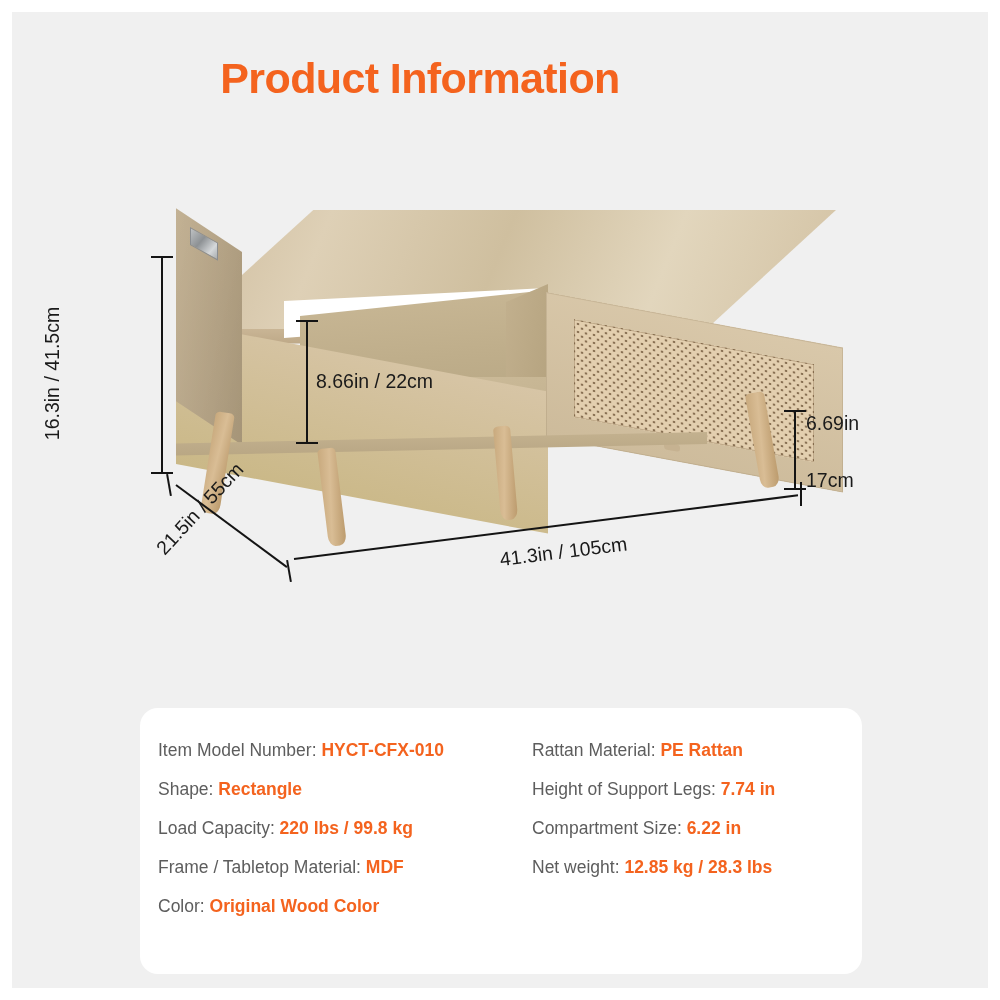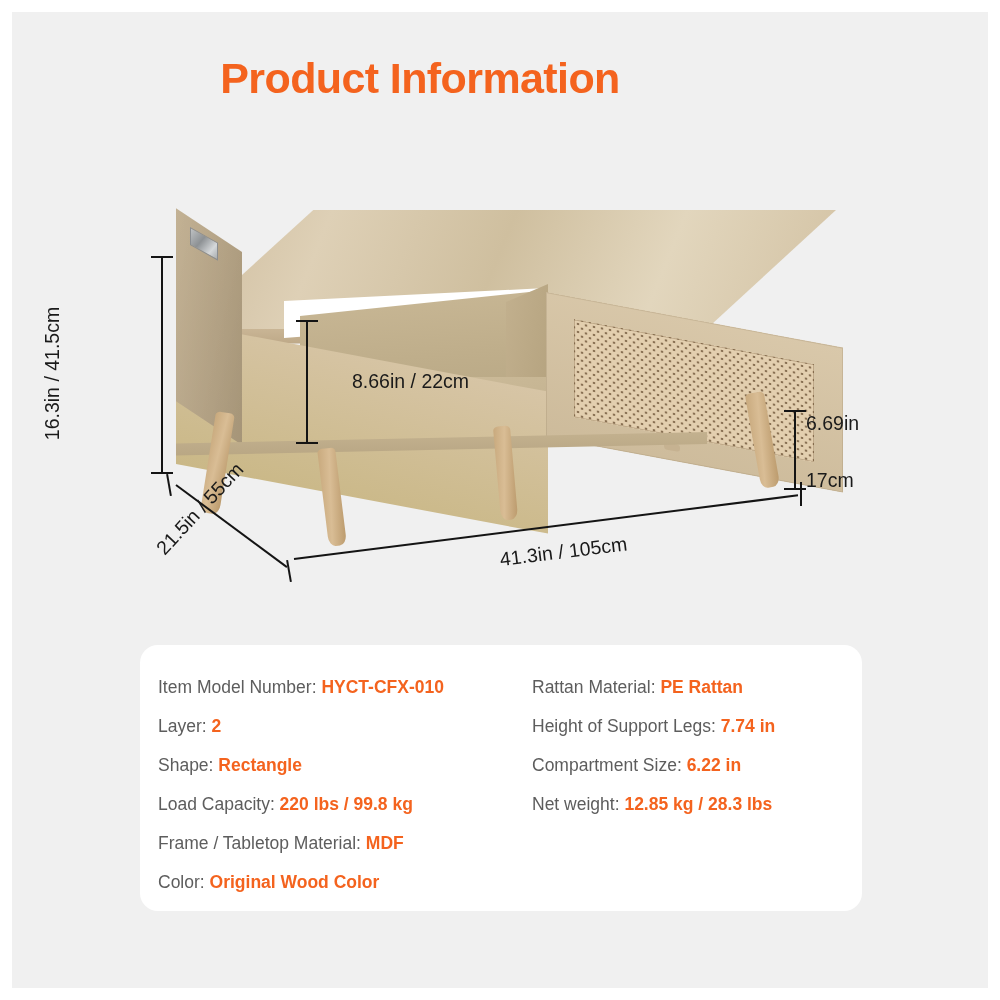--- a/index.html
+++ b/index.html
@@ -193,21 +193,21 @@
   #dimv-left-lbl  {
     left: -58px; top: 362px;
     width: 220px; text-align: center;
     transform: rotate(-90deg);
   }
 
   
   #dimv-comp      { left: 306px; top: 320px; height: 124px; }
   #dimv-comp-t    { left: 296px; top: 320px; }
   #dimv-comp-b    { left: 296px; top: 442px; }
-  #dimv-comp-lbl  { left: 316px; top: 370px; margin-left: 36px; }
+  #dimv-comp-lbl  { left: 316px; top: 370px; }
 
   
   #dimv-leg       { left: 794px; top: 410px; height: 80px; }
   #dimv-leg-t     { left: 784px; top: 410px; }
   #dimv-leg-b     { left: 784px; top: 488px; }
   #dimv-leg-lbl1  { left: 806px; top: 412px; }
   #dimv-leg-lbl2  { left: 806px; top: 469px; }
 
   
   #dimd-depth {
@@ -238,21 +238,21 @@
   #dimd-width-cap2 { left: 800px; top: 482px; width: 2px; height: 24px; background:#141414; position:absolute; }
   #dimd-width-lbl {
     left: 500px; top: 548px;
     transform: rotate(-7deg);
     transform-origin: left center;
   }
 
   
   #spec-card {
     position: absolute;
-    left: 140px; top: 645px;
+    left: 140px; top: 708px;
     width: 722px; height: 266px;
     background: #ffffff;
     border-radius: 18px;
   }
   .spec-col {
     position: absolute;
     top: 22px;
   }
   #spec-col-left  { left: 18px;  width: 380px; }
   #spec-col-right { left: 392px; width: 330px; }
@@ -329,21 +329,20 @@
   <div id="dimd-depth-cap2"></div>
   <div class="dim-label" id="dimd-depth-lbl">21.5in / 55cm</div>
 
   <div id="dimd-width"></div>
   <div id="dimd-width-cap2"></div>
   <div class="dim-label" id="dimd-width-lbl">41.3in / 105cm</div>
 
   <div id="spec-card">
     <div class="spec-col" id="spec-col-left">
         <div class="spec-row"><span>Item Model Number: </span><span class="spec-val">HYCT-CFX-010</span></div>
-        <div class="spec-row"><span>Layer: </span><span class="spec-val">2</span></div>
         <div class="spec-row"><span>Shape: </span><span class="spec-val">Rectangle</span></div>
         <div class="spec-row"><span>Load Capacity: </span><span class="spec-val">220 lbs / 99.8 kg</span></div>
         <div class="spec-row"><span>Frame / Tabletop Material: </span><span class="spec-val">MDF</span></div>
         <div class="spec-row"><span>Color: </span><span class="spec-val">Original Wood Color</span></div>
       </div>
     <div class="spec-col" id="spec-col-right">
         <div class="spec-row"><span>Rattan Material: </span><span class="spec-val">PE Rattan</span></div>
         <div class="spec-row"><span>Height of Support Legs: </span><span class="spec-val">7.74 in</span></div>
         <div class="spec-row"><span>Compartment Size: </span><span class="spec-val">6.22 in</span></div>
         <div class="spec-row"><span>Net weight: </span><span class="spec-val">12.85 kg / 28.3 lbs</span></div>

